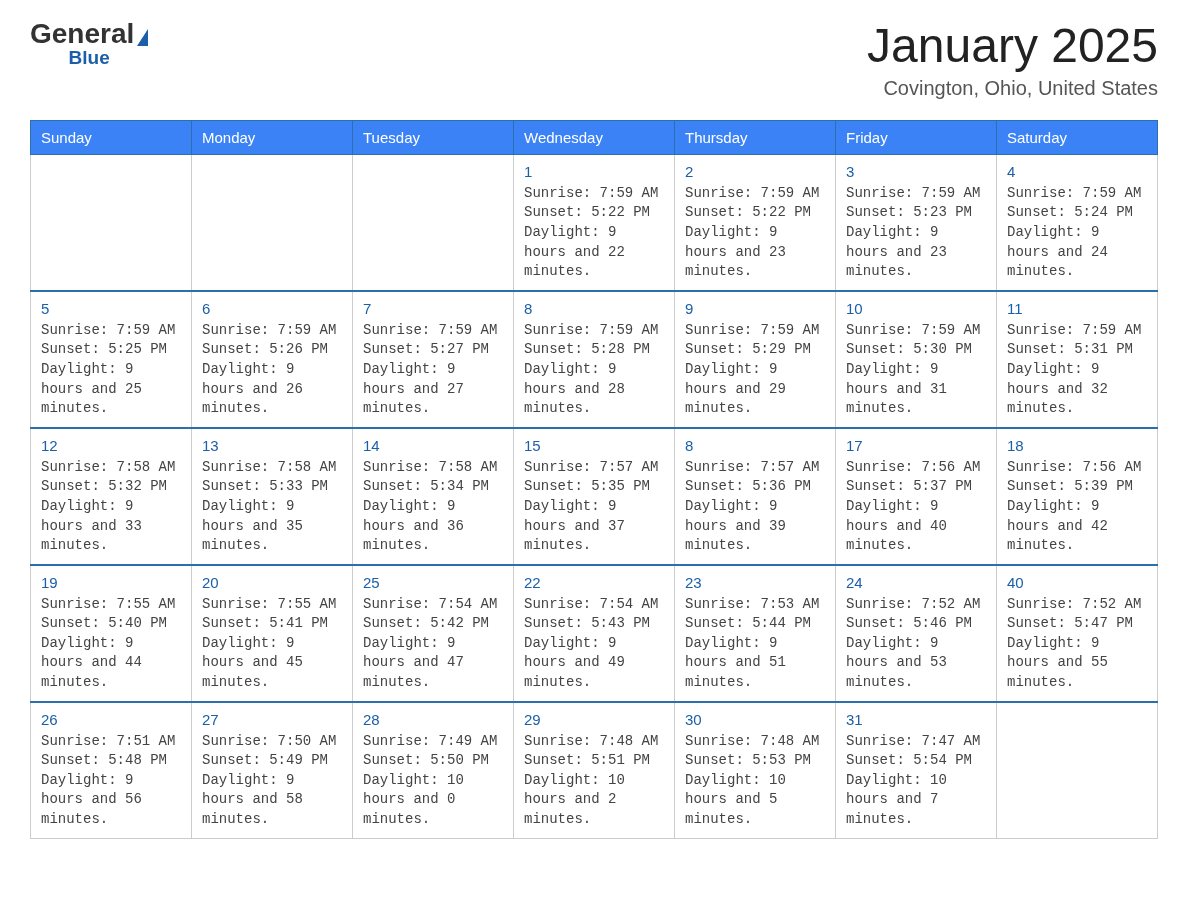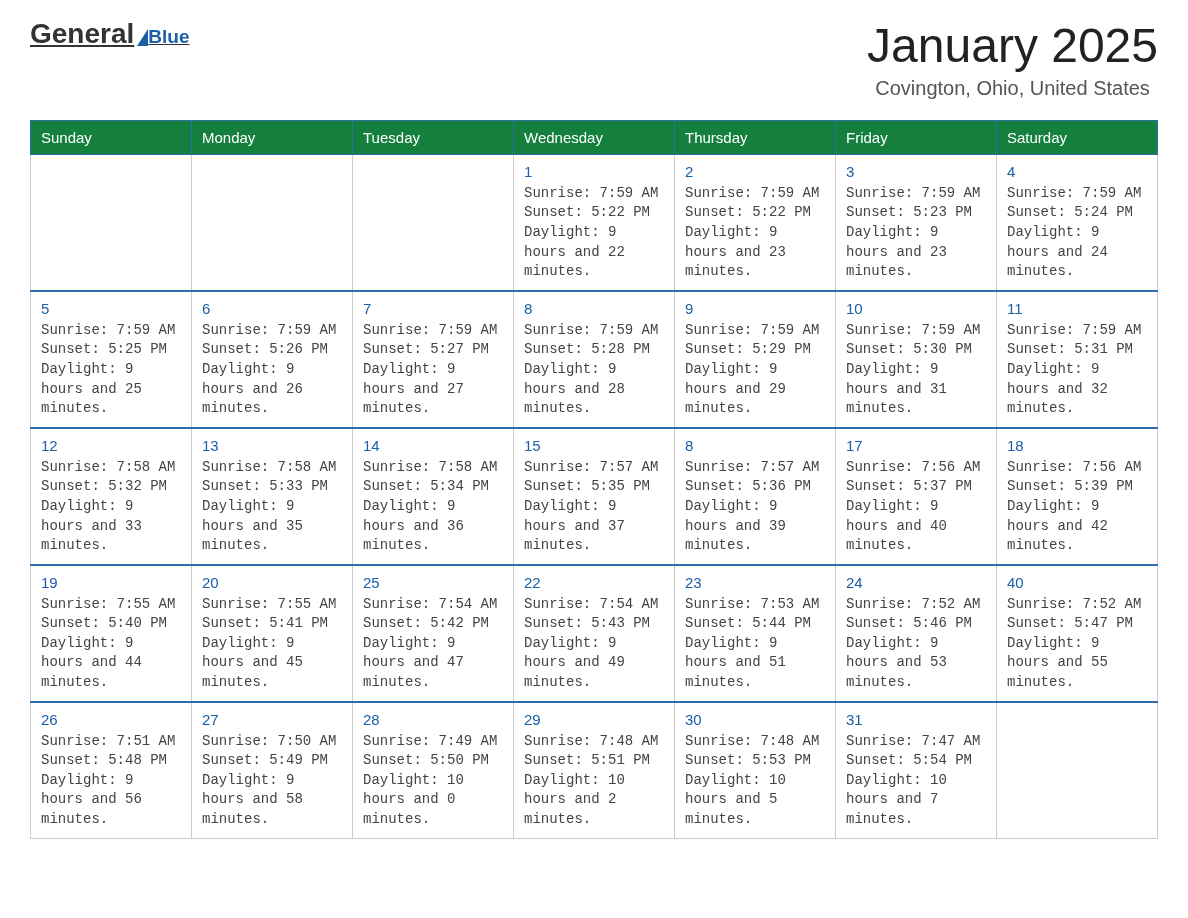--- a/index.html
+++ b/index.html
@@ -12,45 +12,44 @@
       min-height: 918px;
     }
     .header-area {
       display: flex;
       justify-content: space-between;
       align-items: flex-start;
       margin-bottom: 20px;
     }
     .logo-area {
       display: flex;
-      flex-direction: row;
-      align-items: flex-end;
-      text-decoration: underline;
+      flex-direction: column;
+      align-items: center;
     }
     .title-area {
-      text-align: center;
+      text-align: right;
     }
     .main-title {
       font-size: 48px;
       font-weight: normal;
       color: #222;
       line-height: 1.1;
     }
     .subtitle {
       font-size: 20px;
       color: #555;
       margin-top: 4px;
     }
     .calendar-table {
       width: 100%;
       border-collapse: collapse;
       border: 1px solid #ccc;
     }
     .calendar-table th {
-      background-color: #15803d;
+      background-color: #3b82f6;
       color: #fff;
       padding: 8px 10px;
       text-align: left;
       font-size: 15px;
       font-weight: normal;
       border: 1px solid #2c6fad;
     }
     .calendar-table td {
       vertical-align: top;
       padding: 8px 10px;

